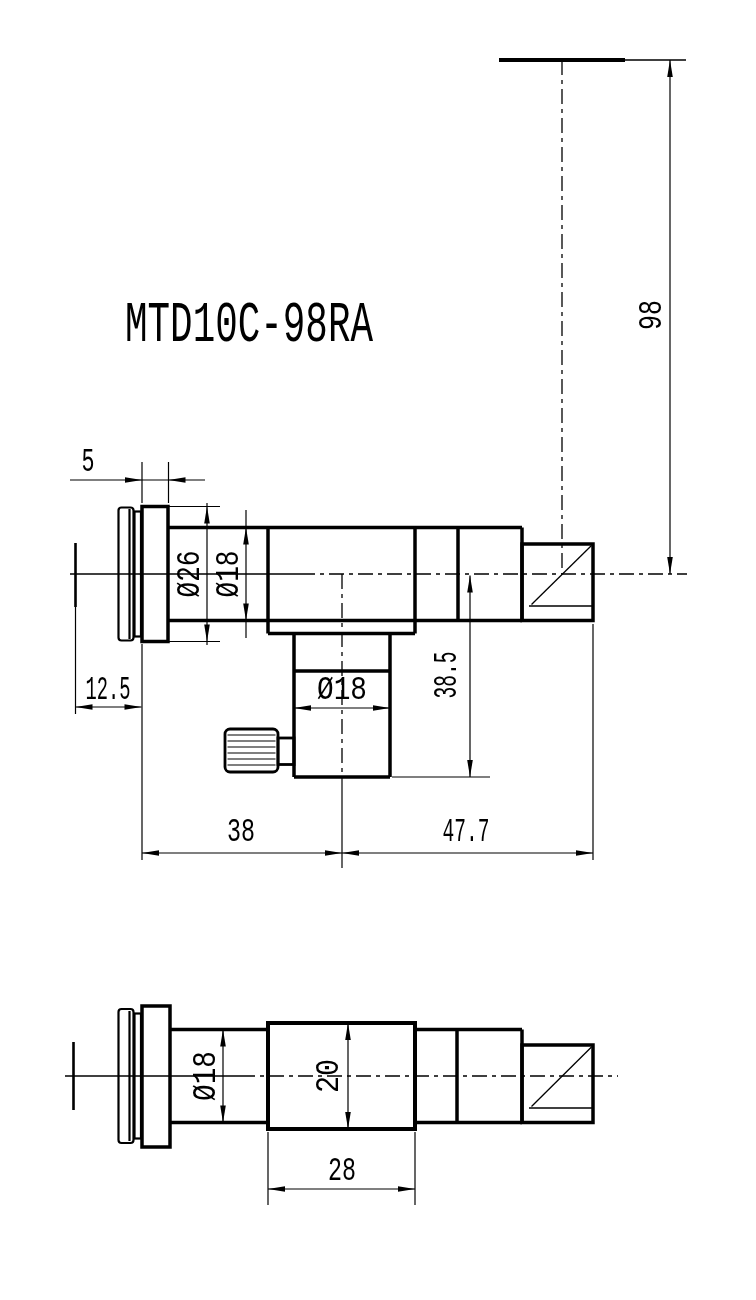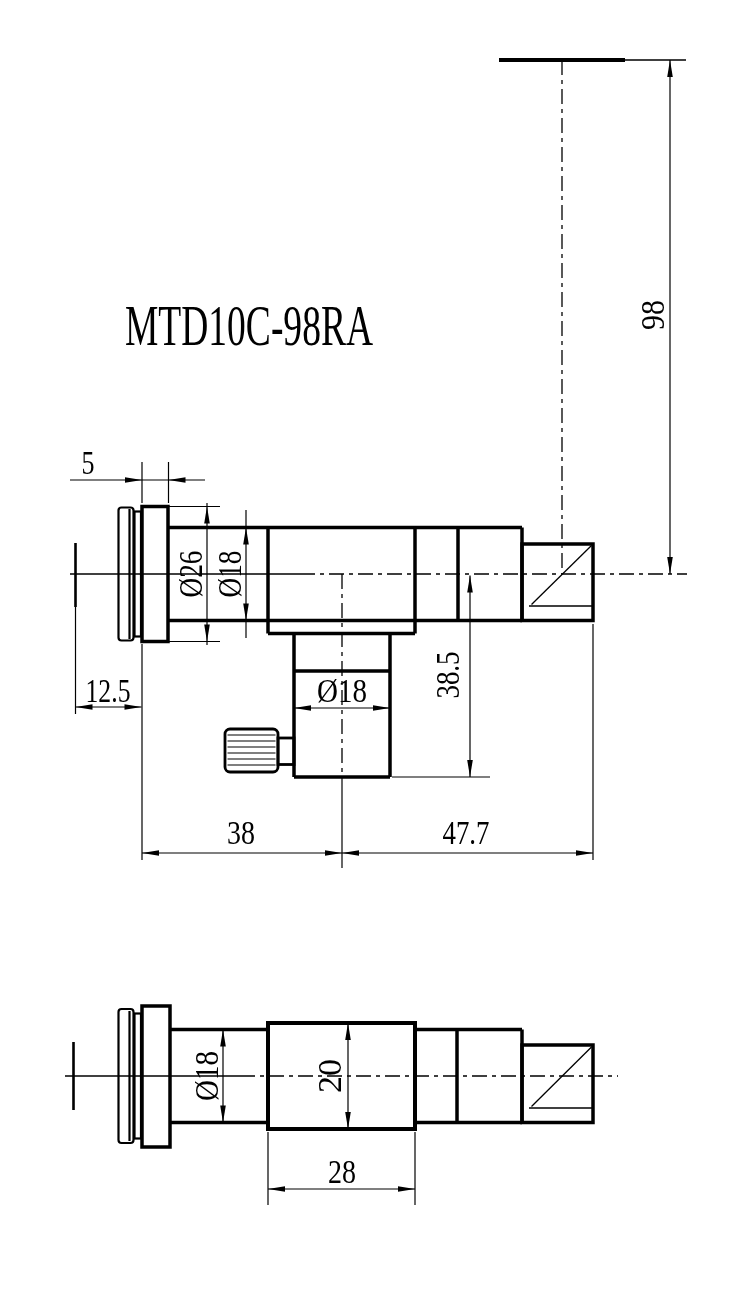--- a/index.html
+++ b/index.html
@@ -1,16 +1,16 @@
 <!DOCTYPE html>
 <html><head>
 <meta charset="utf-8">
 <style>
   html,body{margin:0;padding:0;background:#ffffff;}
-  .stage{width:756px;height:1300px;background:#ffffff;position:relative;font-family:Liberation Serif, serif;}
+  .stage{width:756px;height:1300px;background:#ffffff;position:relative;font-family:Liberation Mono, monospace;}
   svg{display:block;}
   .thick{stroke:#000;stroke-width:3.5;fill:none;}
   .thick4{stroke:#000;stroke-width:4;fill:none;}
   .med{stroke:#000;stroke-width:2.2;fill:none;}
   .med2{stroke:#000;stroke-width:2.8;fill:none;}
   .bar{stroke:#000;stroke-width:2.6;fill:none;}
   .thin{stroke:#000;stroke-width:1.3;fill:none;}
   .dim{stroke:#000;stroke-width:1.2;fill:none;}
   .knurl{stroke:#000;stroke-width:1.2;fill:none;}
   .cl{stroke:#000;stroke-width:1.3;fill:none;stroke-dasharray:15 5 4 5;}

